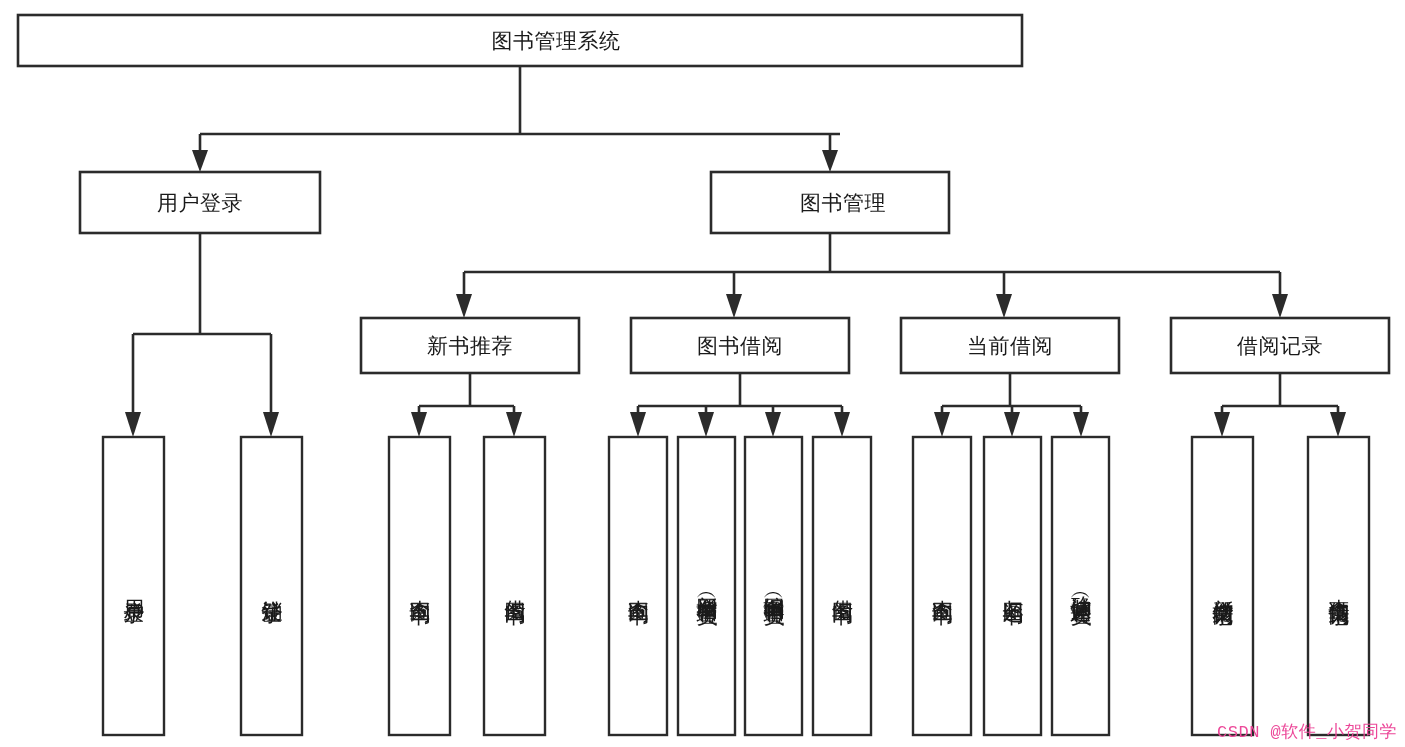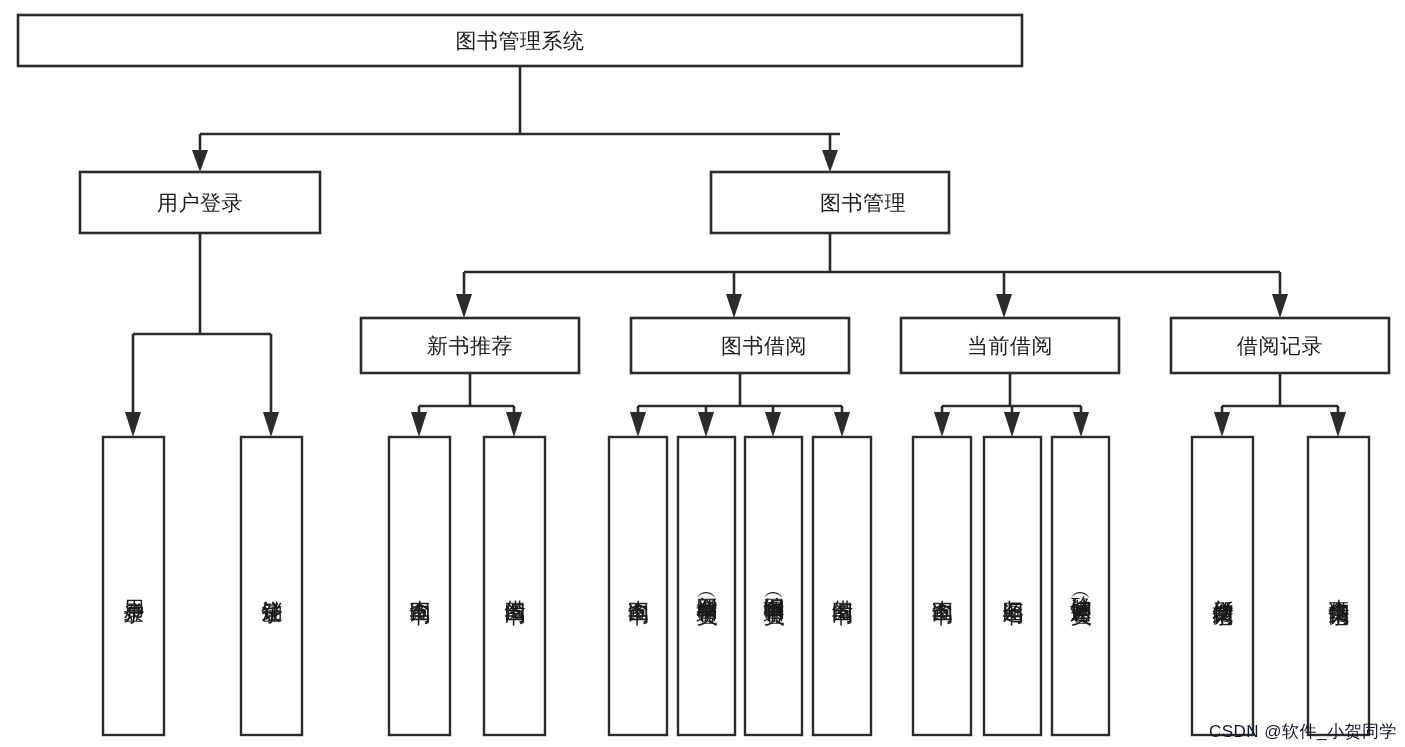--- a/index.html
+++ b/index.html
@@ -67,23 +67,23 @@
     font-size: 21px;
     color: #1a1a1a;
     letter-spacing: 0.5px;
     white-space: nowrap;
     pointer-events: none;
   }
   .watermark {
     position: absolute;
     right: 8px;
     bottom: 4px;
-    font-family: Liberation Sans, sans-serif;
+    font-family: Liberation Mono, monospace;
     font-size: 17px;
-    color: #0f172a;
+    color: #ec4899;
     letter-spacing: 0.5px;
     white-space: nowrap;
   }
 </style>
 </head>
 <body>
 
 <div id="diagram-root">
 
   <svg class="flow" viewBox="0 0 1405 747">
@@ -184,27 +184,27 @@
     <g>
       <path class="connector" d="M 1280 373 L 1280 406"></path>
       <path class="connector" d="M 1222 406 L 1338 406"></path>
       <path class="connector" d="M 1222 406 L 1222 414"></path>
       <path class="connector" d="M 1338 406 L 1338 414"></path>
       <polygon class="arrow-head" points="1214,412 1230,412 1222,437"></polygon>
       <polygon class="arrow-head" points="1330,412 1346,412 1338,437"></polygon>
     </g>
   </svg>
 
-  <div class="hlabel-wrap" style="left:18px; top:15px; width:1004px; height:51px;">图书管理系统</div>
+  <div class="hlabel-wrap" style="left:18px; top:15px; width:1004px; height:51px;padding-left:36px;">图书管理系统</div>
 
   <div class="hlabel-wrap" style="left:80px; top:172px; width:240px; height:61px;">用户登录</div>
-  <div class="hlabel-wrap" style="left:711px; top:172px; width:264px; height:61px;padding-left:20px;">图书管理</div>
+  <div class="hlabel-wrap" style="left:711px; top:172px; width:264px; height:61px;">图书管理</div>
 
   <div class="hlabel-wrap" style="left:361px; top:318px; width:218px; height:55px;text-align:right;">新书推荐</div>
-  <div class="hlabel-wrap" style="left:631px; top:318px; width:218px; height:55px;padding-left:24px;">图书借阅</div>
+  <div class="hlabel-wrap" style="left:631px; top:318px; width:218px; height:55px;">图书借阅</div>
   <div class="hlabel-wrap" style="left:901px; top:318px; width:218px; height:55px;">当前借阅</div>
   <div class="hlabel-wrap" style="left:1171px; top:318px; width:218px; height:55px;border-radius:10px;">借阅记录</div>
 
   <div class="vlabel-wrap" style="left:103px; top:437px; width:61px; height:298px;">用户登录</div>
   <div class="vlabel-wrap" style="left:241px; top:437px; width:61px; height:298px;">注销登录</div>
 
   <div class="vlabel-wrap" style="left:389px; top:437px; width:61px; height:298px;">查询图书</div>
   <div class="vlabel-wrap" style="left:484px; top:437px; width:61px; height:298px;">借阅图书</div>
 
   <div class="vlabel-wrap" style="left:609px; top:437px; width:58px; height:298px;">查询图书</div>

